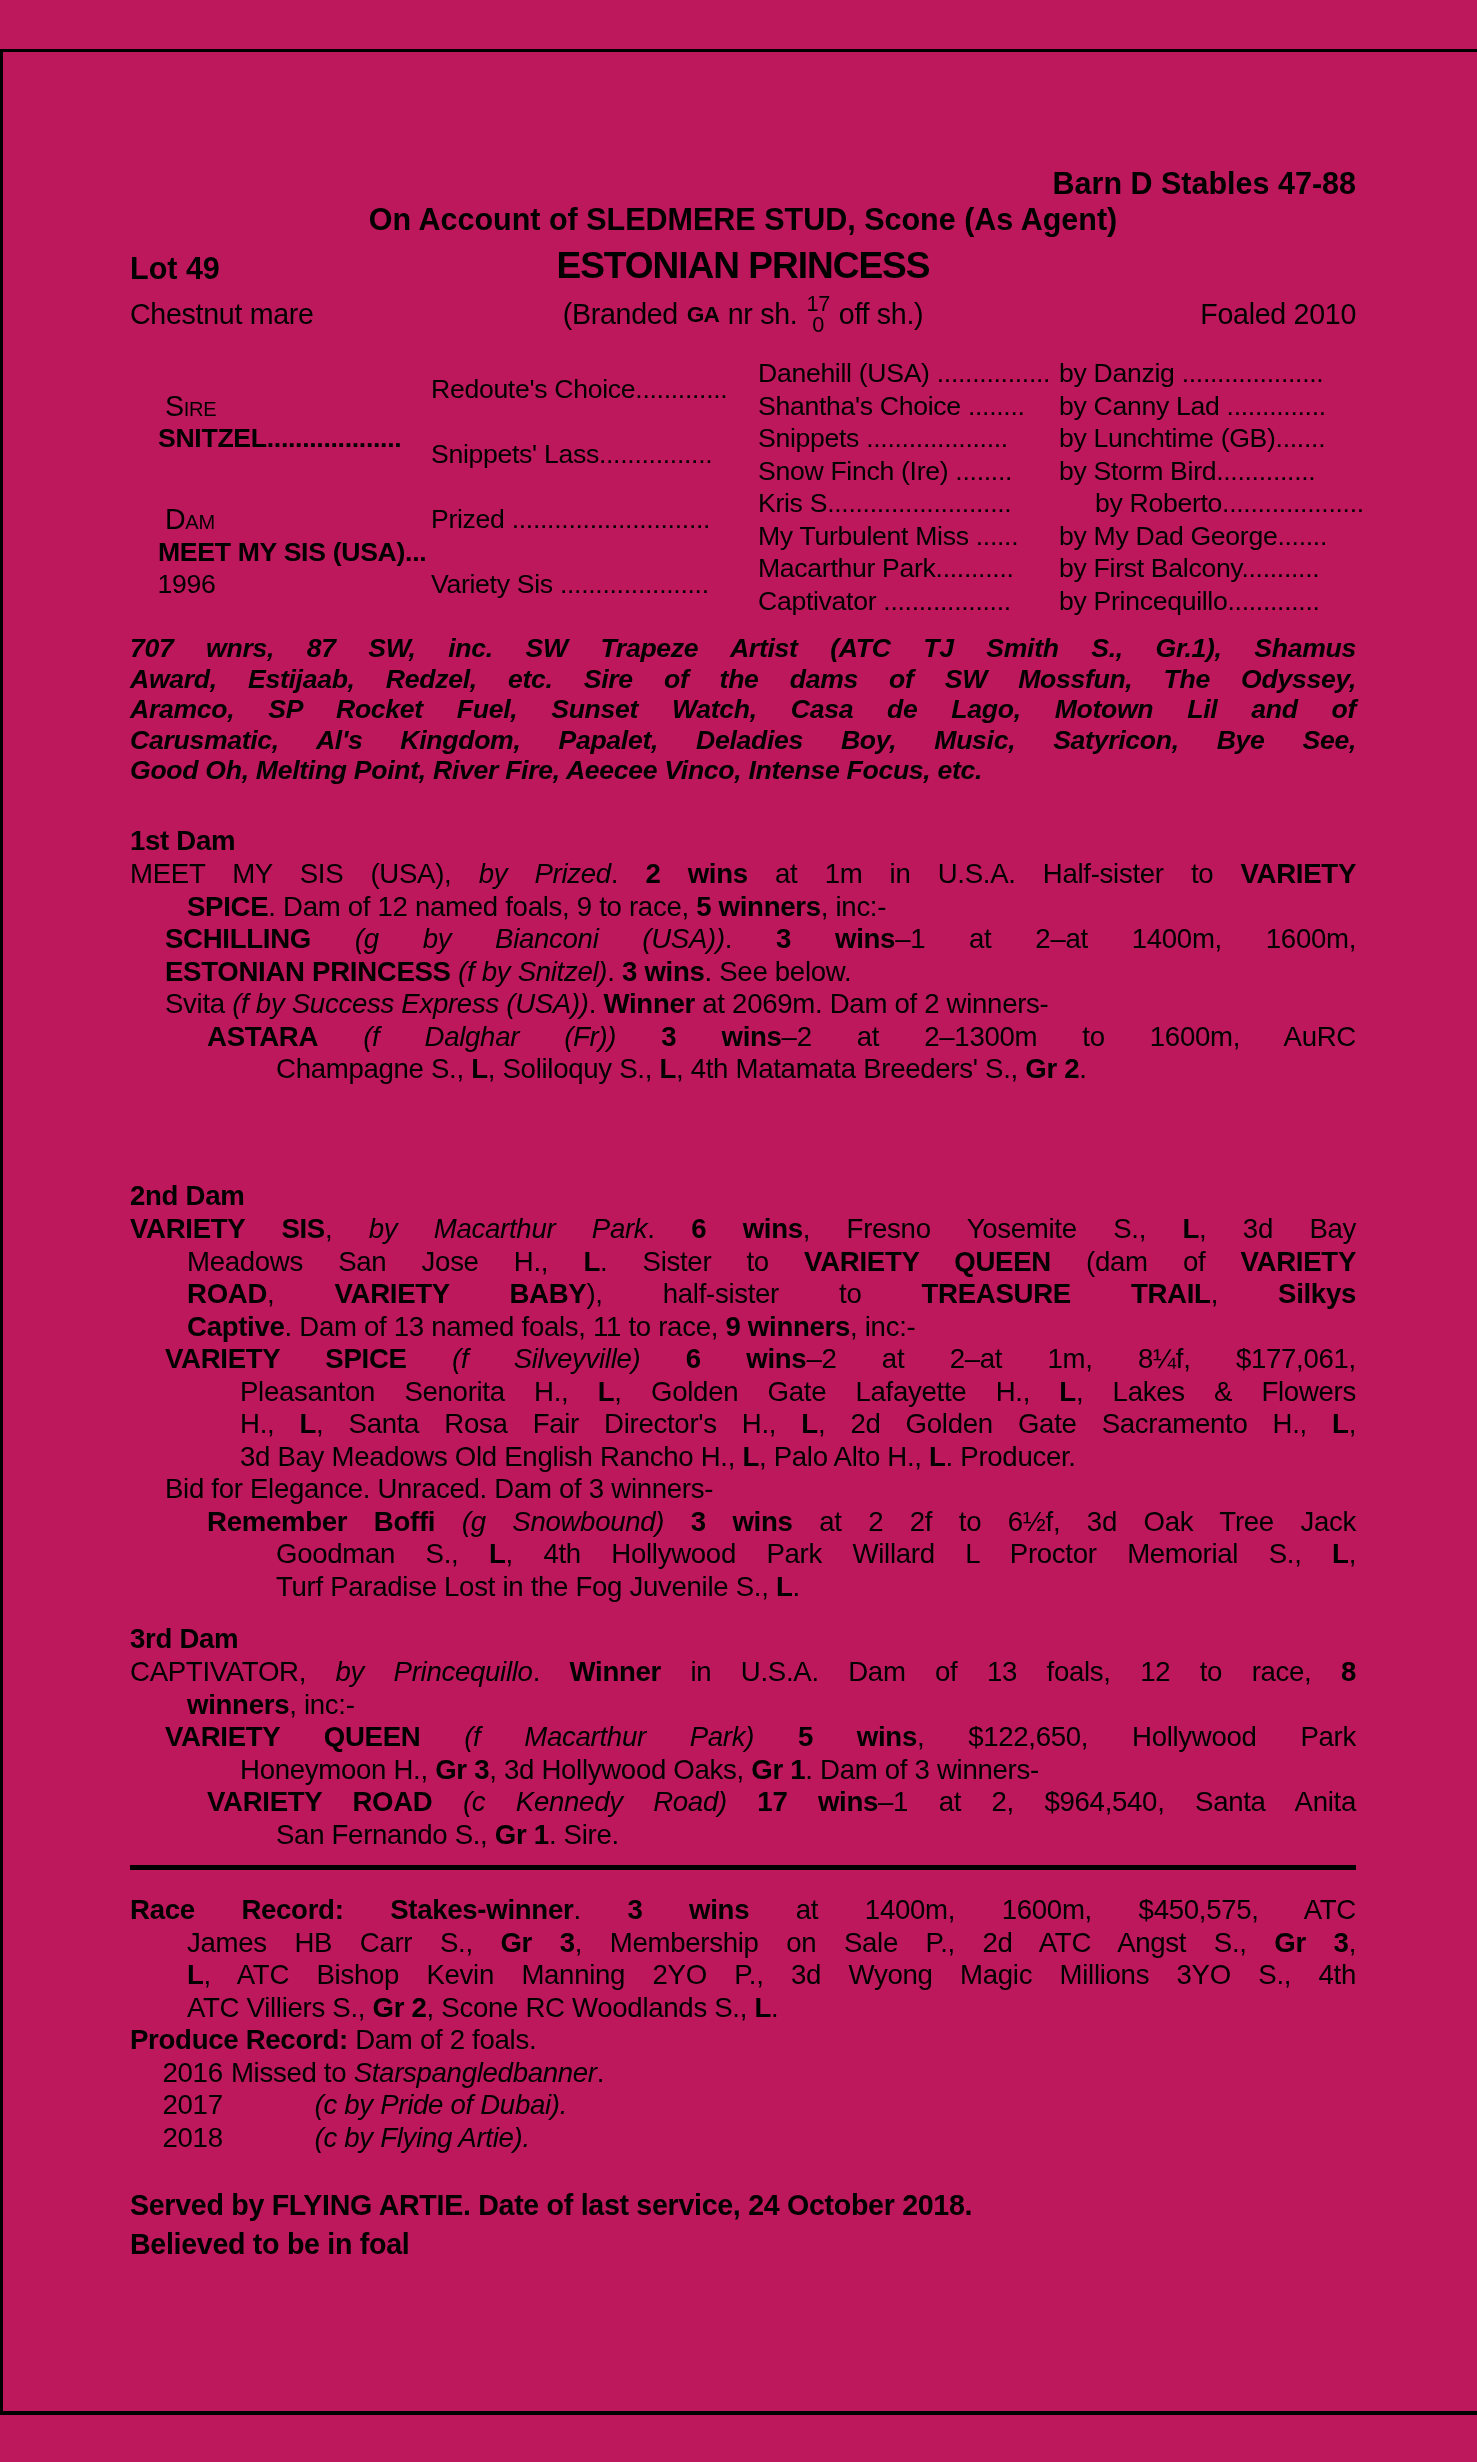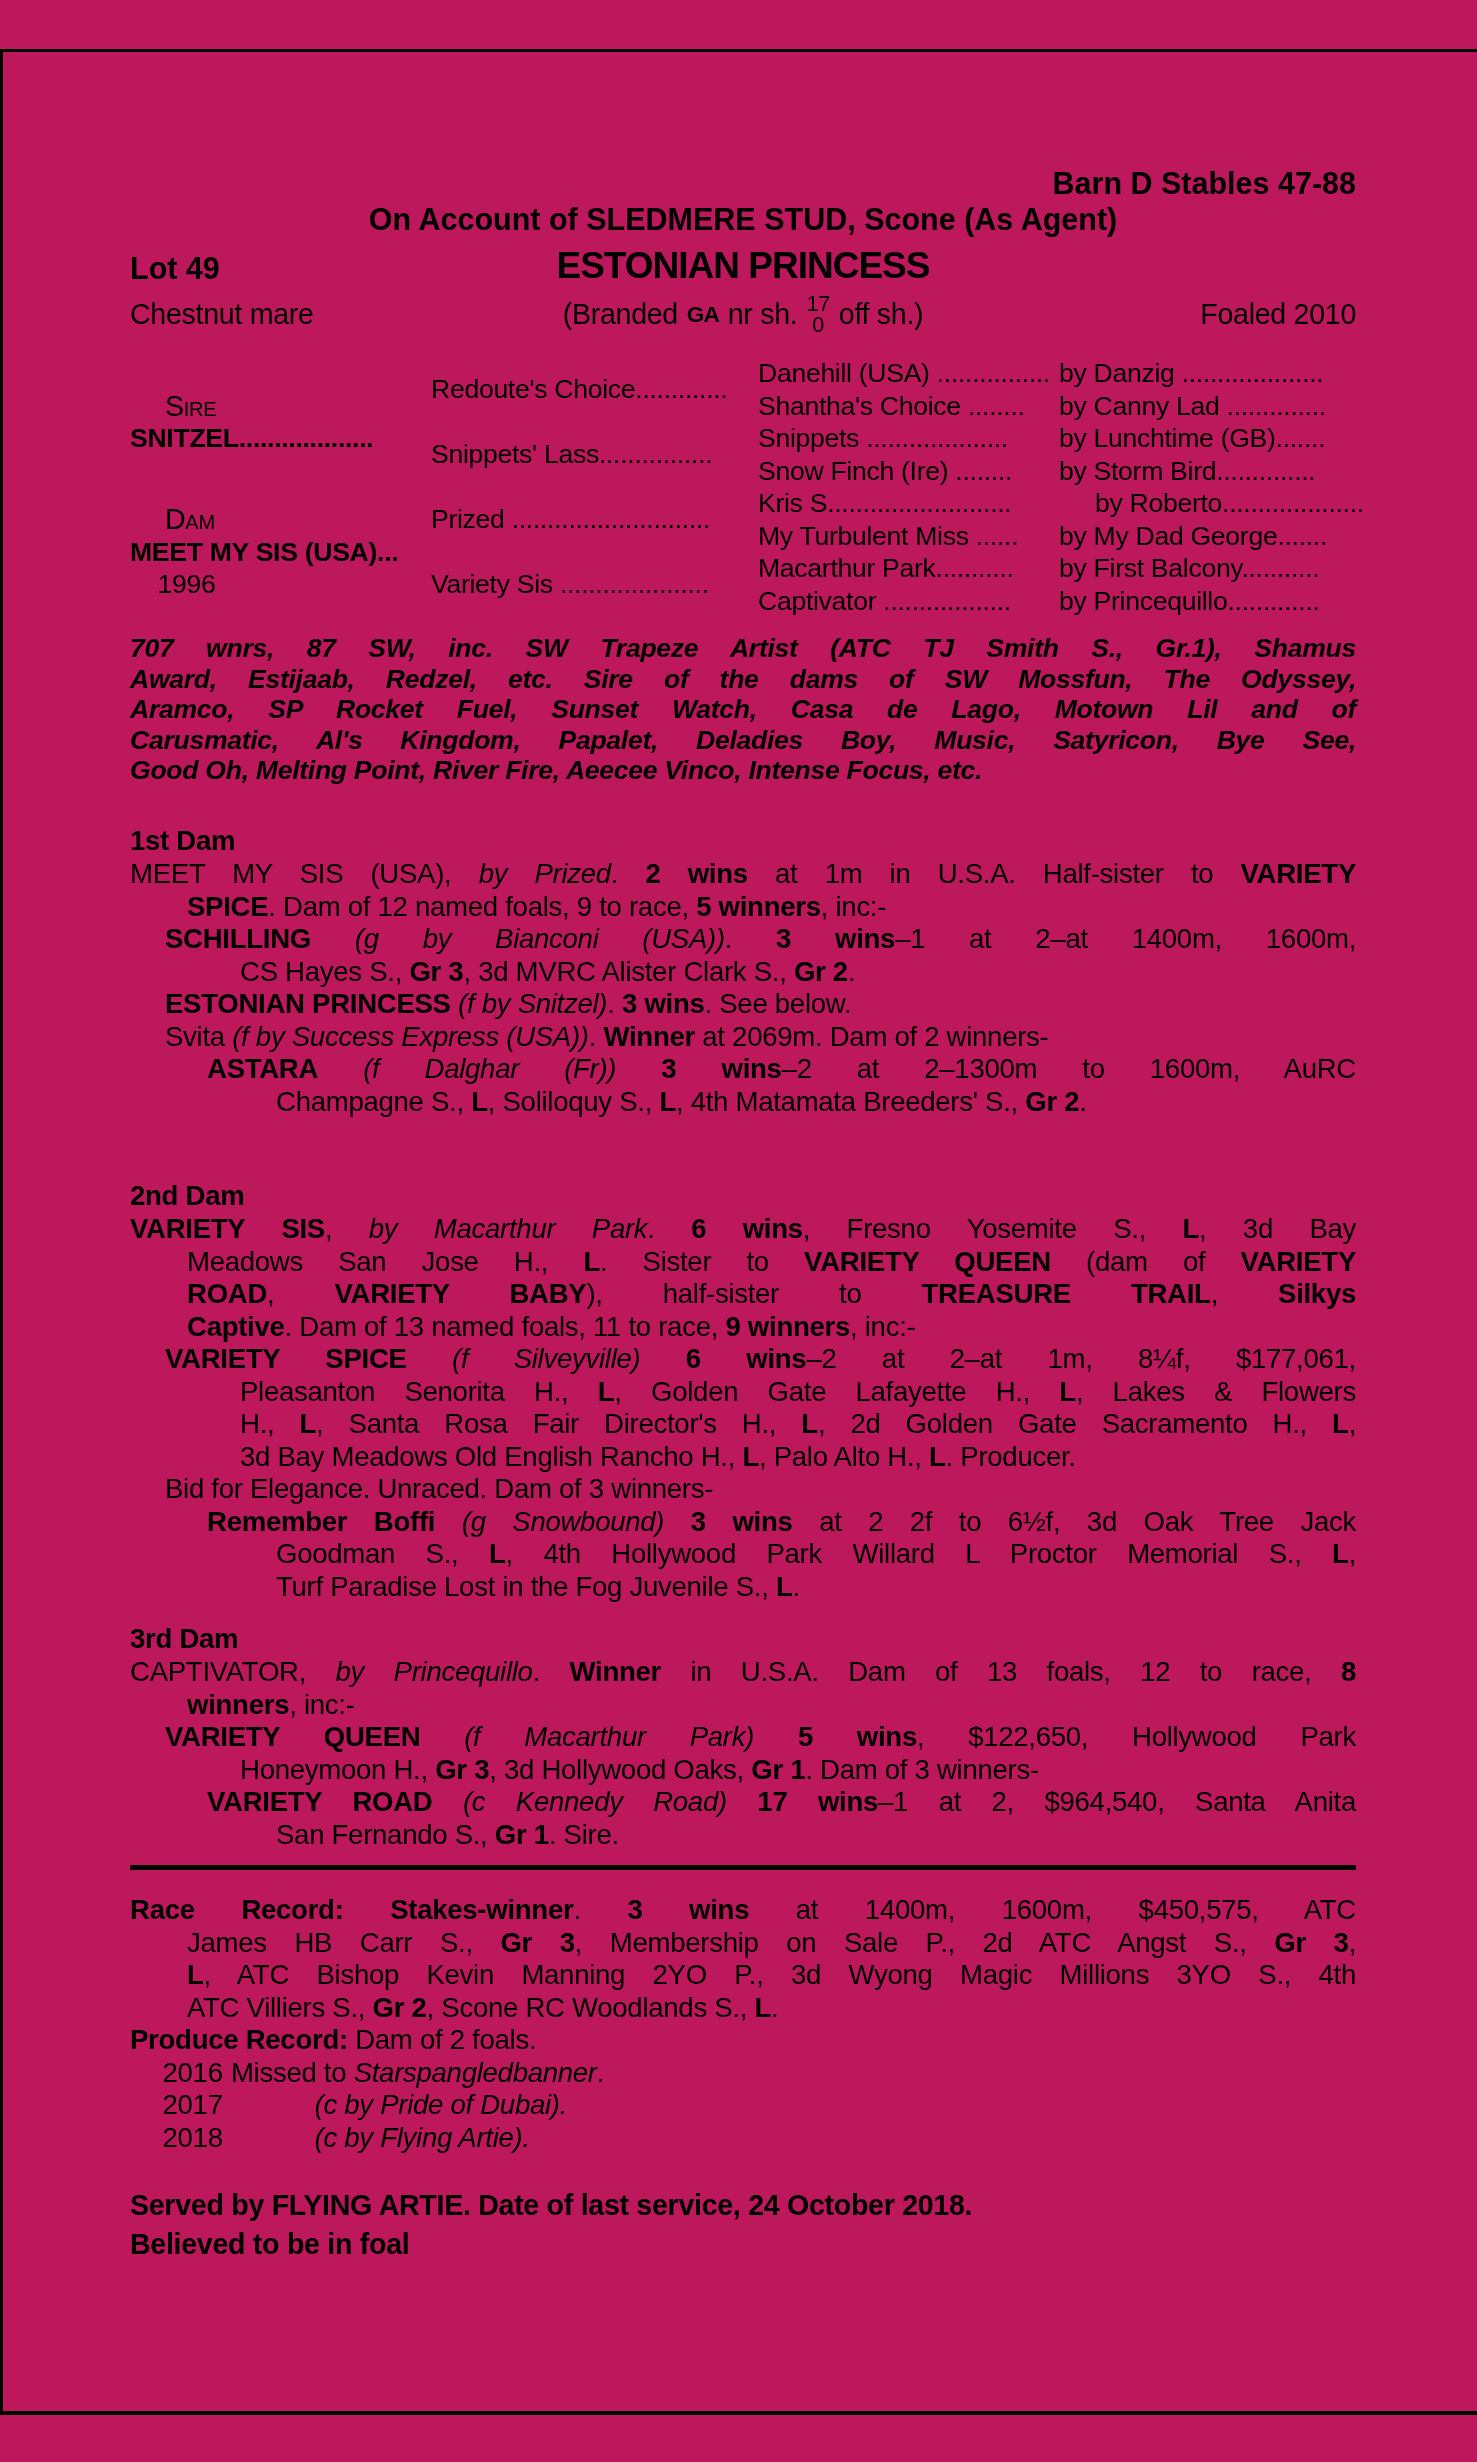--- a/index.html
+++ b/index.html
@@ -35,21 +35,21 @@
   #details .side{width:315px;}
   #details .side.right{text-align:right;}
   #details .mid{flex:1;display:flex;justify-content:center;align-items:center;gap:8.9px;}
   .brand-mark{font-weight:bold;font-size:22.7px;letter-spacing:-1px;}
   .stack{display:inline-flex;flex-direction:column;align-items:center;
          font-size:21.7px;line-height:20.7px;}
   .ped{top:357px;height:260px;font-size:26.6px;}
   .pcell{position:absolute;display:flex;align-items:center;white-space:nowrap;
          overflow:hidden;letter-spacing:-0.3px;line-height:32.5px;}
   .pcol{flex-direction:column;align-items:flex-start;justify-content:center;}
-  .pname{font-weight:bold;}
+  .pname{font-weight:bold;margin-left:28px;}
   .sc{font-variant:small-caps;font-size:28.6px;padding-left:35px;}
   .pyear{padding-left:27.6px;}
   #sire-summary{top:633px;}
   #sec-h-0{top:825px;}   #sec-body-0{top:858px;}
   #sec-h-1{top:1180px;}  #sec-body-1{top:1213px;}
   #sec-h-2{top:1623px;}  #sec-body-2{top:1656px;}
   #rule{top:1865px;height:4.9px;left:130px;width:1226px;}
   #race-body{top:1894px;}
   #served{top:2189px;font-weight:bold;font-size:28.6px;line-height:33px;letter-spacing:-0.3px;}
   #believed{top:2228px;font-weight:bold;font-size:28.6px;line-height:33px;letter-spacing:-0.3px;}
@@ -127,21 +127,20 @@
       <div class="tl flush cont just"><span class="bi">Aramco, SP Rocket Fuel, Sunset Watch, Casa de Lago, Motown Lil and of</span></div>
       <div class="tl flush cont just"><span class="bi">Carusmatic, Al's Kingdom, Papalet, Deladies Boy, Music, Satyricon, Bye See,</span></div>
       <div class="tl flush cont"><span class="bi">Good Oh, Melting Point, River Fire, Aeecee Vinco, Intense Focus, etc.</span></div>
     </div>
 
   <div class="blk hdg" id="sec-h-0">1st Dam</div>
   <div class="blk" id="sec-body-0">
       <div class="tl l0 first just"><span>MEET MY SIS (USA), </span><span class="i">by Prized</span><span>. </span><span class="b">2 wins</span><span> at 1m in U.S.A. Half-sister to </span><span class="b">VARIETY</span></div>
       <div class="tl l0 cont"><span class="b">SPICE</span><span>. Dam of 12 named foals, 9 to race, </span><span class="b">5 winners</span><span>, inc:-</span></div>
       <div class="tl l1 first just"><span class="b">SCHILLING</span><span> </span><span class="i">(g by Bianconi (USA))</span><span>. </span><span class="b">3 wins</span><span>–1 at 2–at 1400m, 1600m,</span></div>
-      <div class="tl l1 cont"><span>CS Hayes S., </span><span class="b">Gr 3</span><span>, 3d MVRC Alister Clark S., </span><span class="b">Gr 2</span><span>.</span></div>
       <div class="tl l1 first"><span class="b">ESTONIAN PRINCESS</span><span> </span><span class="i">(f by Snitzel)</span><span>. </span><span class="b">3 wins</span><span>. See below.</span></div>
       <div class="tl l1 first"><span>Svita </span><span class="i">(f by Success Express (USA))</span><span>. </span><span class="b">Winner</span><span> at 2069m. Dam of 2 winners-</span></div>
       <div class="tl l2 first just"><span class="b">ASTARA</span><span> </span><span class="i">(f Dalghar (Fr))</span><span> </span><span class="b">3 wins</span><span>–2 at 2–1300m to 1600m, AuRC</span></div>
       <div class="tl l2 cont"><span>Champagne S., </span><span class="b">L</span><span>, Soliloquy S., </span><span class="b">L</span><span>, 4th Matamata Breeders' S., </span><span class="b">Gr 2</span><span>.</span></div>
     </div>
 
   <div class="blk hdg" id="sec-h-1">2nd Dam</div>
   <div class="blk" id="sec-body-1">
       <div class="tl l0 first just"><span class="b">VARIETY SIS</span><span>, </span><span class="i">by Macarthur Park</span><span>. </span><span class="b">6 wins</span><span>, Fresno Yosemite S., </span><span class="b">L</span><span>, 3d Bay</span></div>
       <div class="tl l0 cont just"><span>Meadows San Jose H., </span><span class="b">L</span><span>. Sister to </span><span class="b">VARIETY QUEEN</span><span> (dam of </span><span class="b">VARIETY</span></div>

